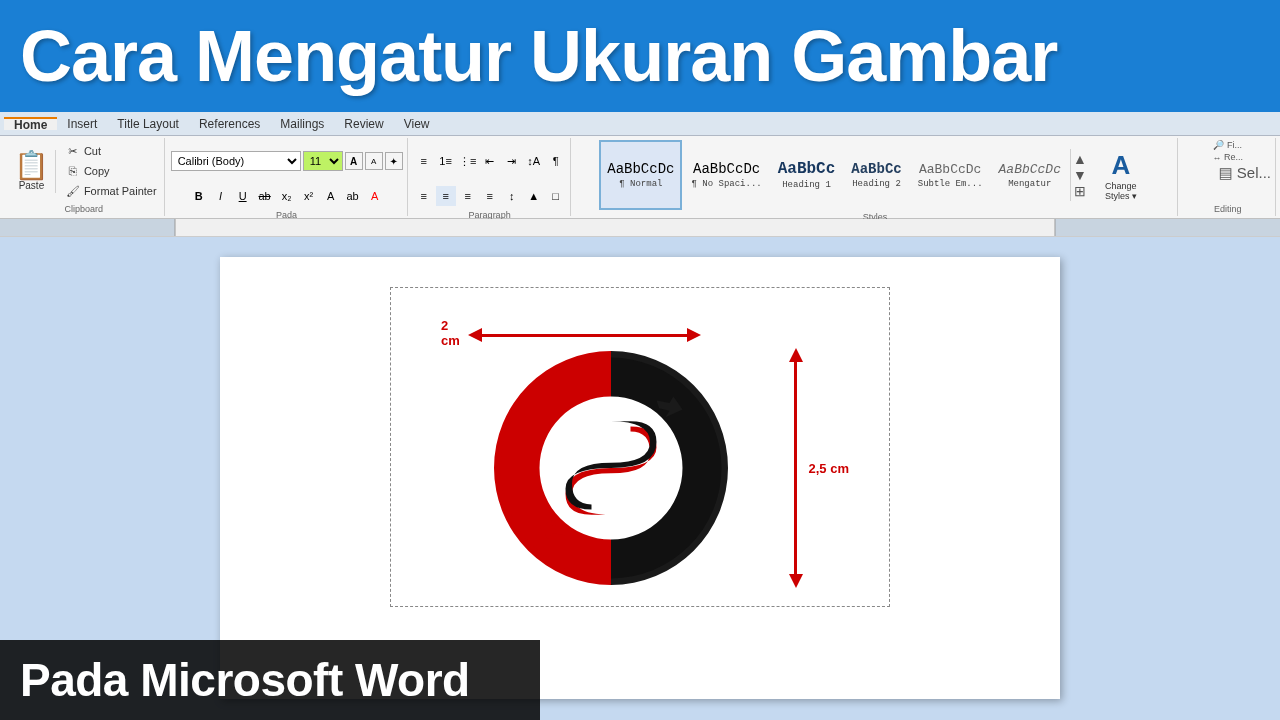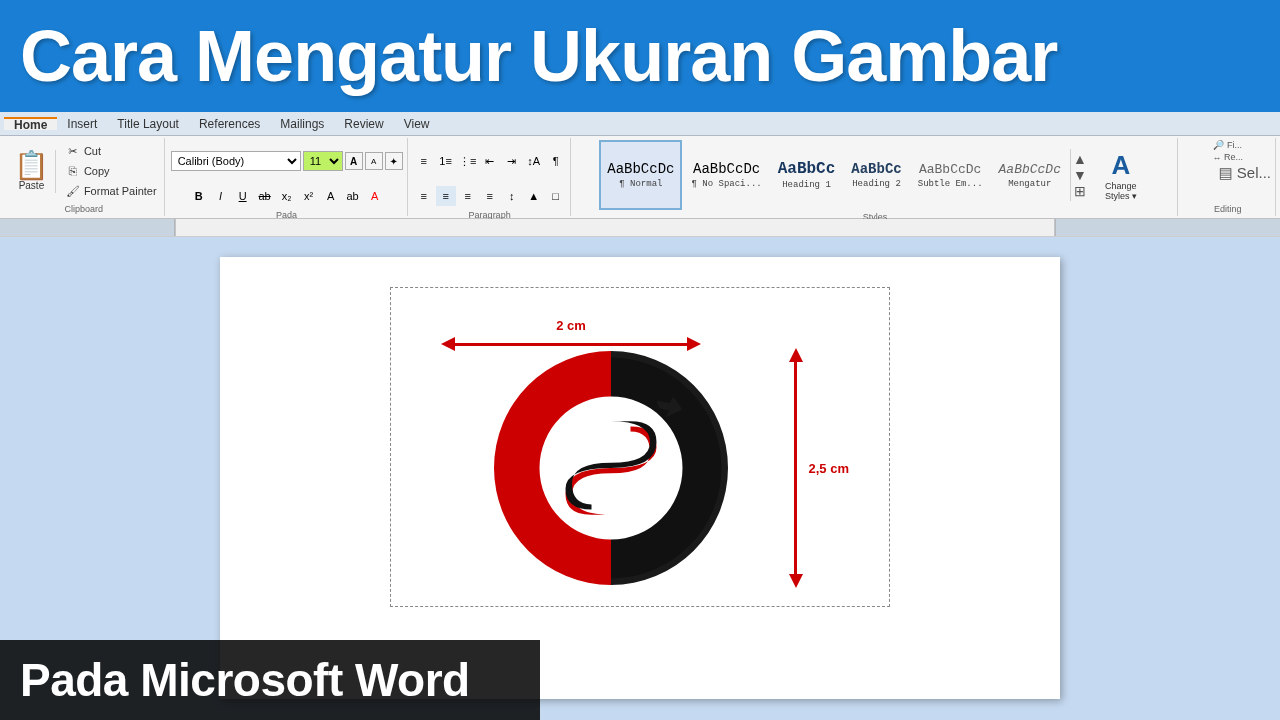--- a/index.html
+++ b/index.html
@@ -259,21 +259,21 @@
       border: 1px dashed #888;
     }
 
     
     .horiz-arrow {
       position: absolute;
       top: 30px;
       left: 50px;
       width: 260px;
       display: flex;
-      flex-direction: column;
+      flex-direction: row;
       align-items: center;
     }
     .horiz-label {
       font-size: 13px;
       color: #cc0000;
       font-weight: bold;
       margin-bottom: 4px;
     }
     .arrow-line-h {
       display: flex;

